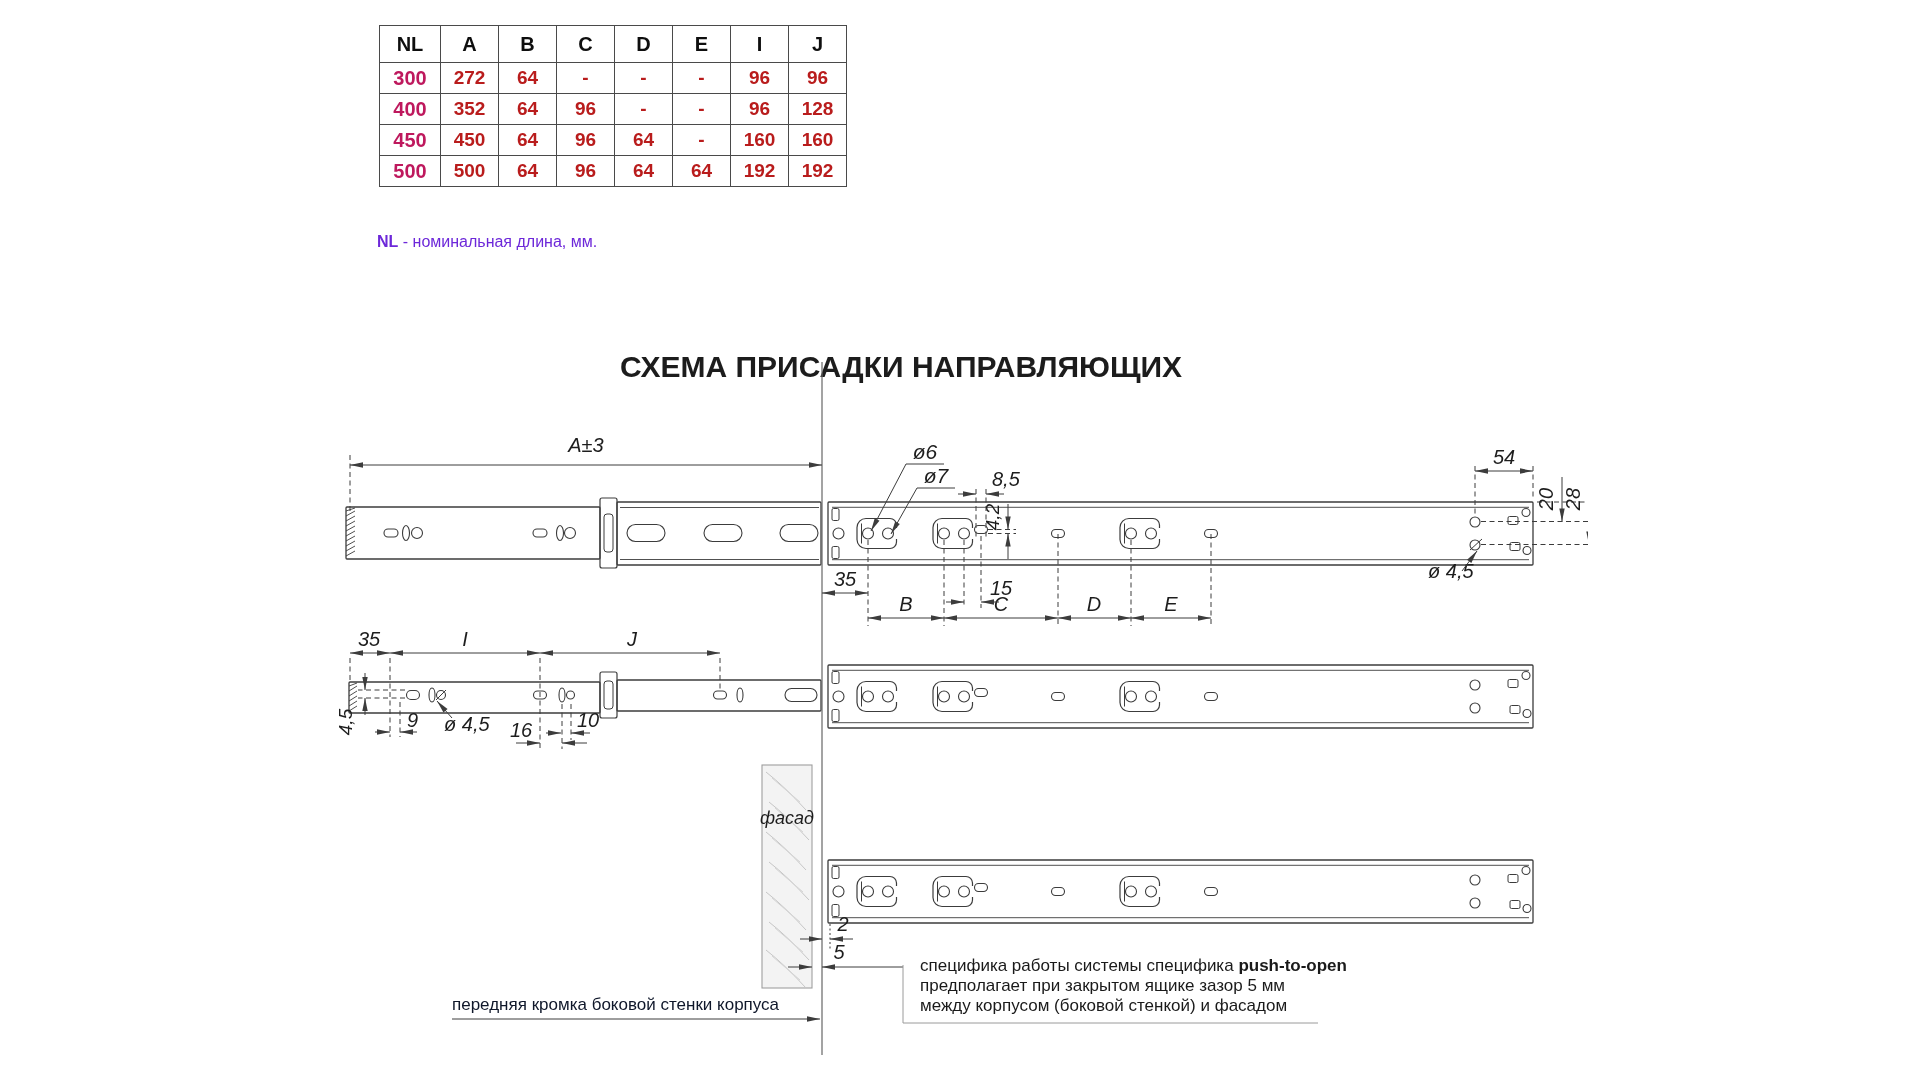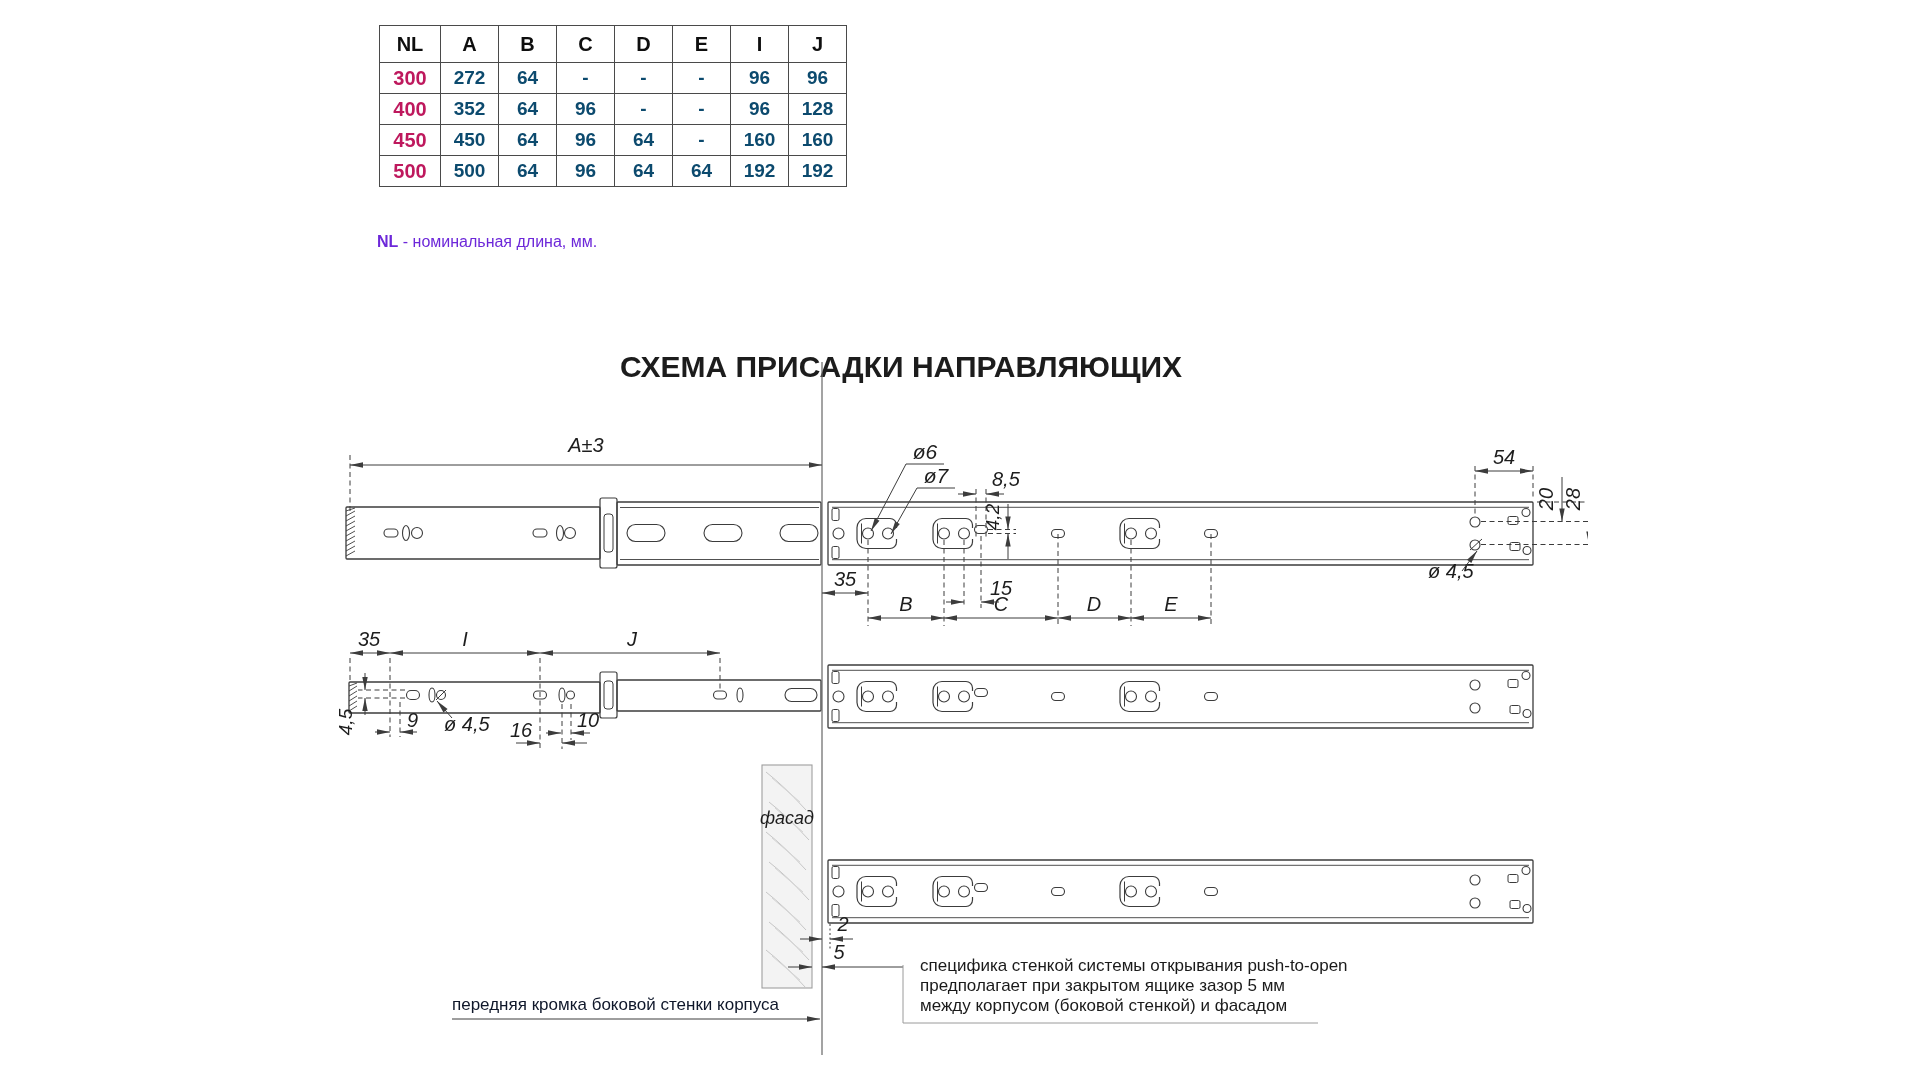--- a/index.html
+++ b/index.html
@@ -2,30 +2,30 @@
 <html><head>
 <meta charset="utf-8">
 <style>
   html,body{margin:0;padding:0;background:#fff;}
   #screen{position:relative;width:1588px;height:1080px;background:#fff;overflow:hidden;
           font-family:"Liberation Sans",sans-serif;color:#111;}
   
   #spec-table{position:absolute;left:379px;top:25px;border-collapse:collapse;table-layout:fixed;}
   #spec-table th,#spec-table td{border:1.3px solid #4a4a4a;text-align:center;vertical-align:middle;padding:0;}
   #spec-table th{height:36px;font-size:20px;font-weight:bold;color:#0e0e0e;}
-  #spec-table td{height:30px;font-size:19px;font-weight:bold;color:#0c4a6e;}
+  #spec-table td{height:30px;font-size:19px;font-weight:bold;color:#b91c1c;}
   #spec-table td.col0{color:#be185d;font-size:20px;}
   
   #caption{position:absolute;left:377px;top:233px;font-size:16px;color:#6d28d9;white-space:nowrap;}
   #caption .b{font-weight:bold;}
   #title{position:absolute;left:620px;top:350px;width:650px;text-align:left;
          font-size:30px;font-weight:bold;color:#1c1c1c;letter-spacing:0px;white-space:nowrap;}
   #edge-note{position:absolute;left:452px;top:995px;font-size:17px;color:#0f172a;white-space:nowrap;}
   #pto-note{position:absolute;left:920px;top:956px;width:420px;font-size:17px;line-height:20px;color:#1a1a1a;white-space:nowrap;}
-  #pto-note .b{font-weight:normal;}
+  #pto-note .b{font-weight:bold;}
   svg{position:absolute;left:0;top:0;}
   svg text{font-family:"Liberation Sans",sans-serif;font-style:italic;fill:#1d1d1d;}
 </style>
 </head>
 <body>
 
 <div id="screen">
 
   <table id="spec-table">
     <colgroup>
@@ -395,17 +395,17 @@
       <text x="839" y="959" font-size="20" text-anchor="middle">5</text>
       <line x1="903" y1="965" x2="903" y2="1023" stroke="#9a9a9a" stroke-width="1"></line>
       <line x1="903" y1="1023" x2="1318" y2="1023" stroke="#9a9a9a" stroke-width="1"></line>
       <line x1="452" y1="1019" x2="820" y2="1019" stroke="#3c3c3c" stroke-width="1"></line>
       <polygon points="0,0 -13,2.7 -13,-2.7" transform="translate(820,1019) rotate(0)" fill="#3c3c3c"></polygon>
     </svg>
 
   <div id="edge-note">передняя кромка боковой стенки корпуса</div>
 
   <div id="pto-note">
-    <div><span>специфика стенкой системы открывания </span><span class="b">push-to-open</span></div>
+    <div><span>специфика работы системы специфика </span><span class="b">push-to-open</span></div>
     <div>предполагает при закрытом ящике зазор 5 мм</div>
     <div>между корпусом (боковой стенкой) и фасадом</div>
   </div>
 </div>
 
 </body></html>

